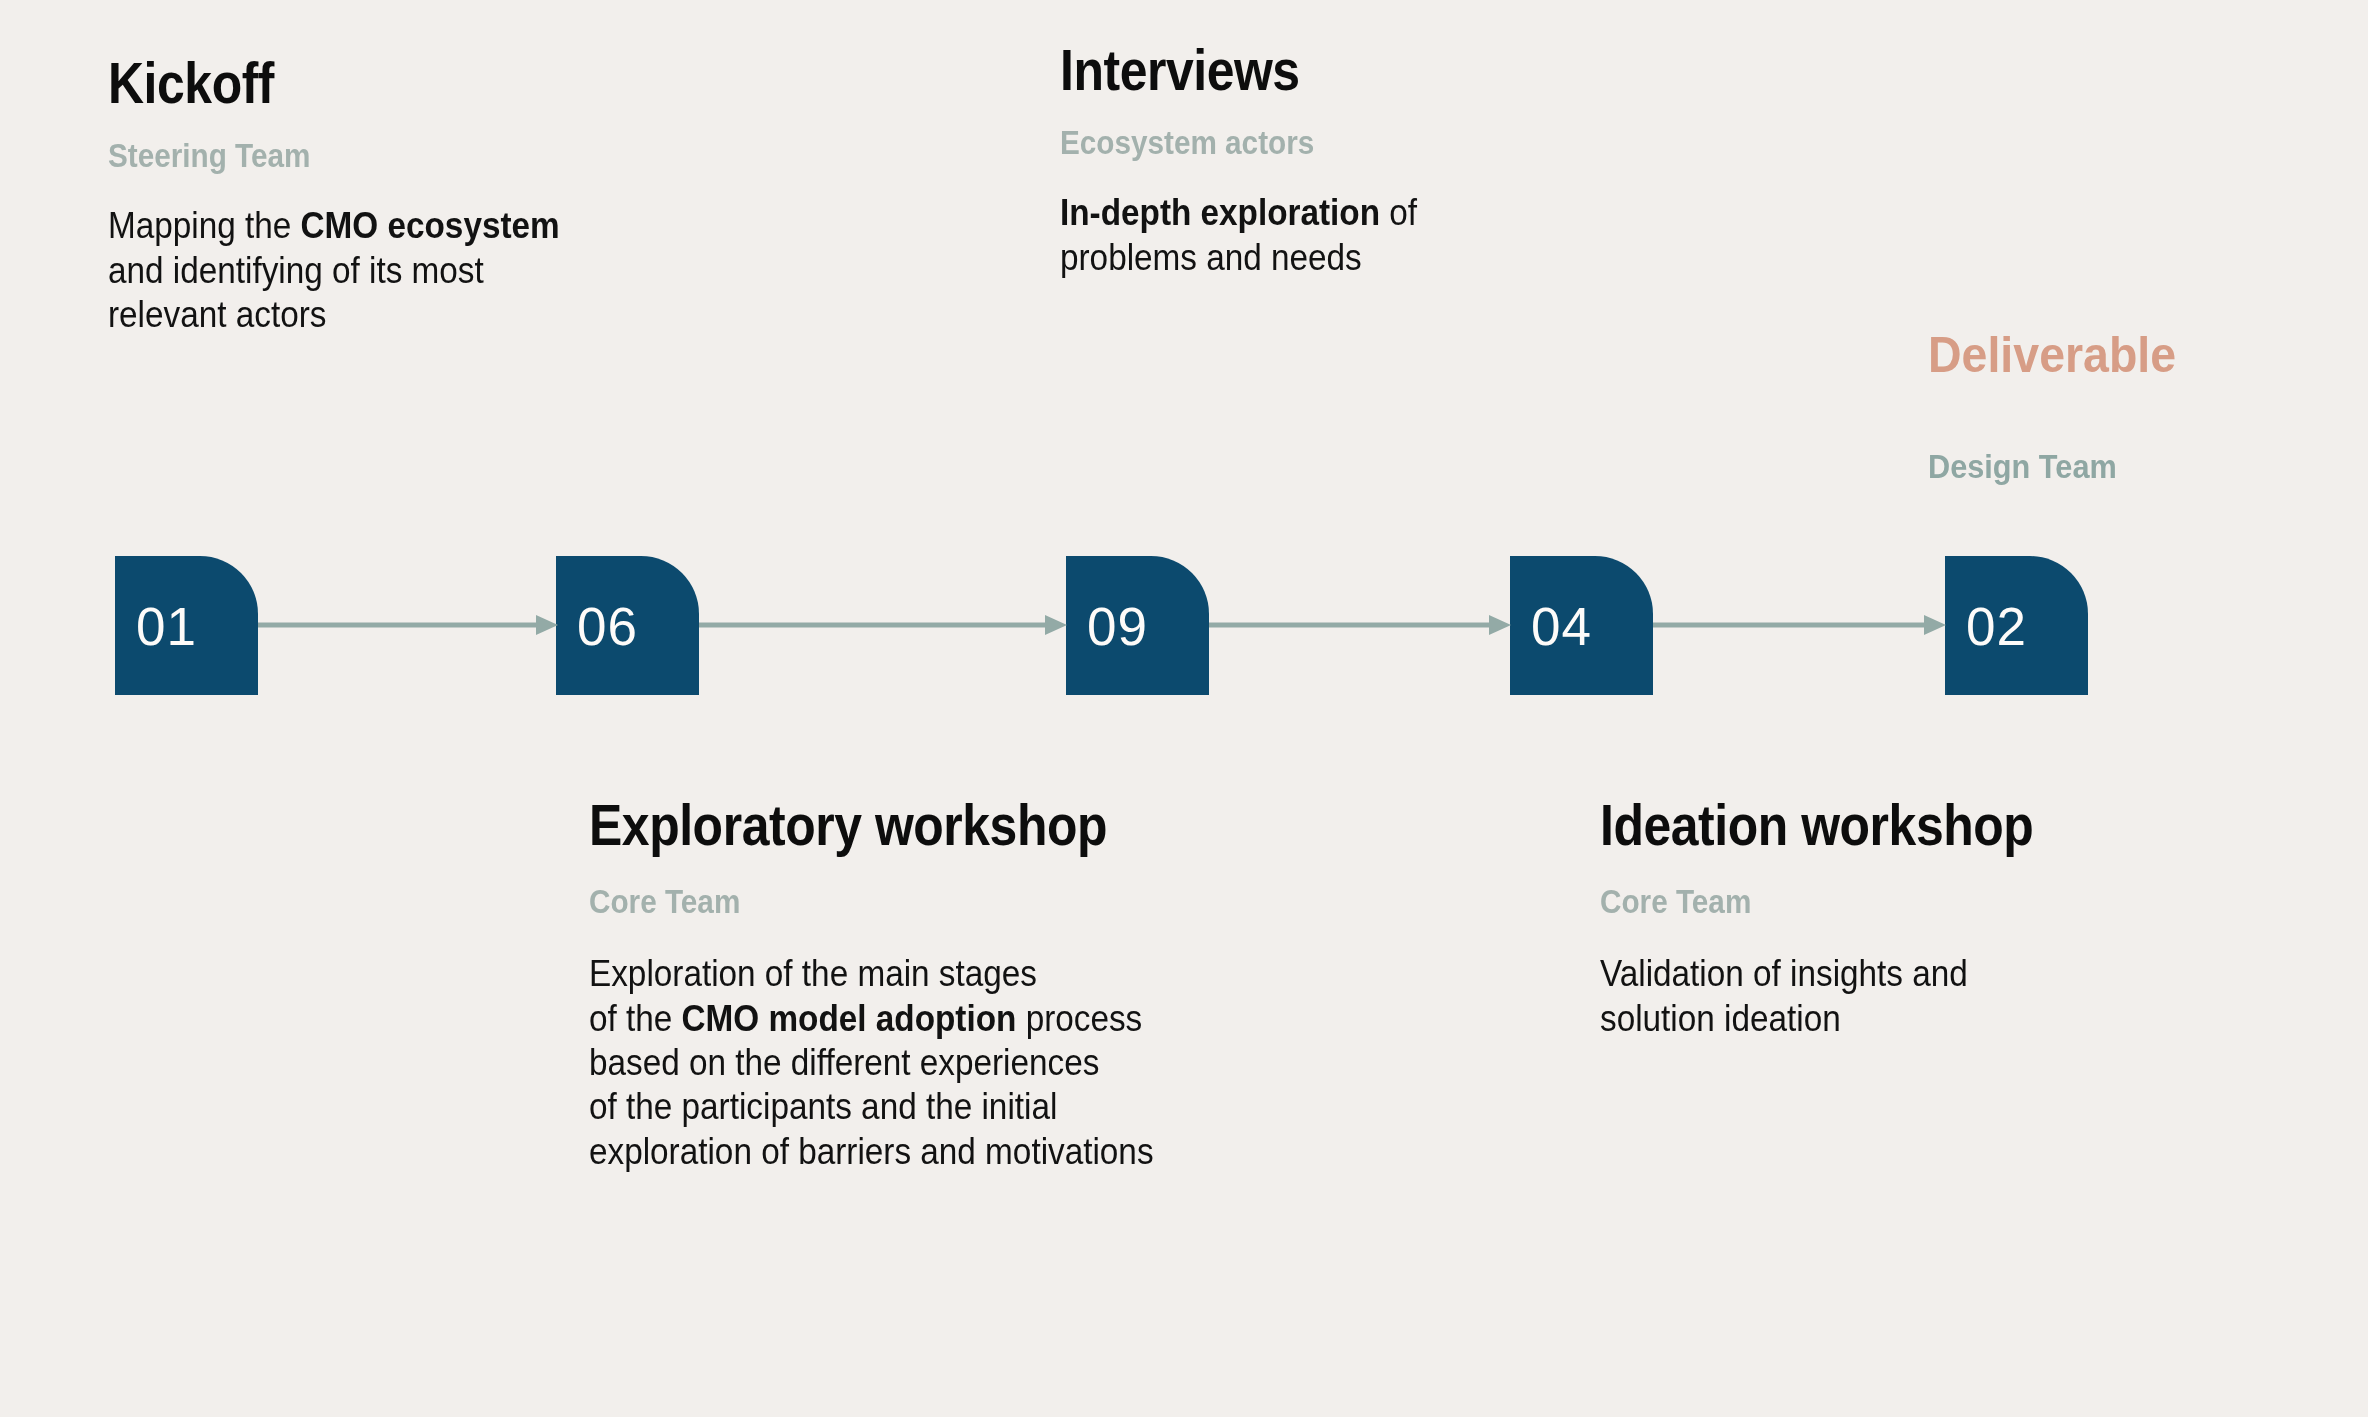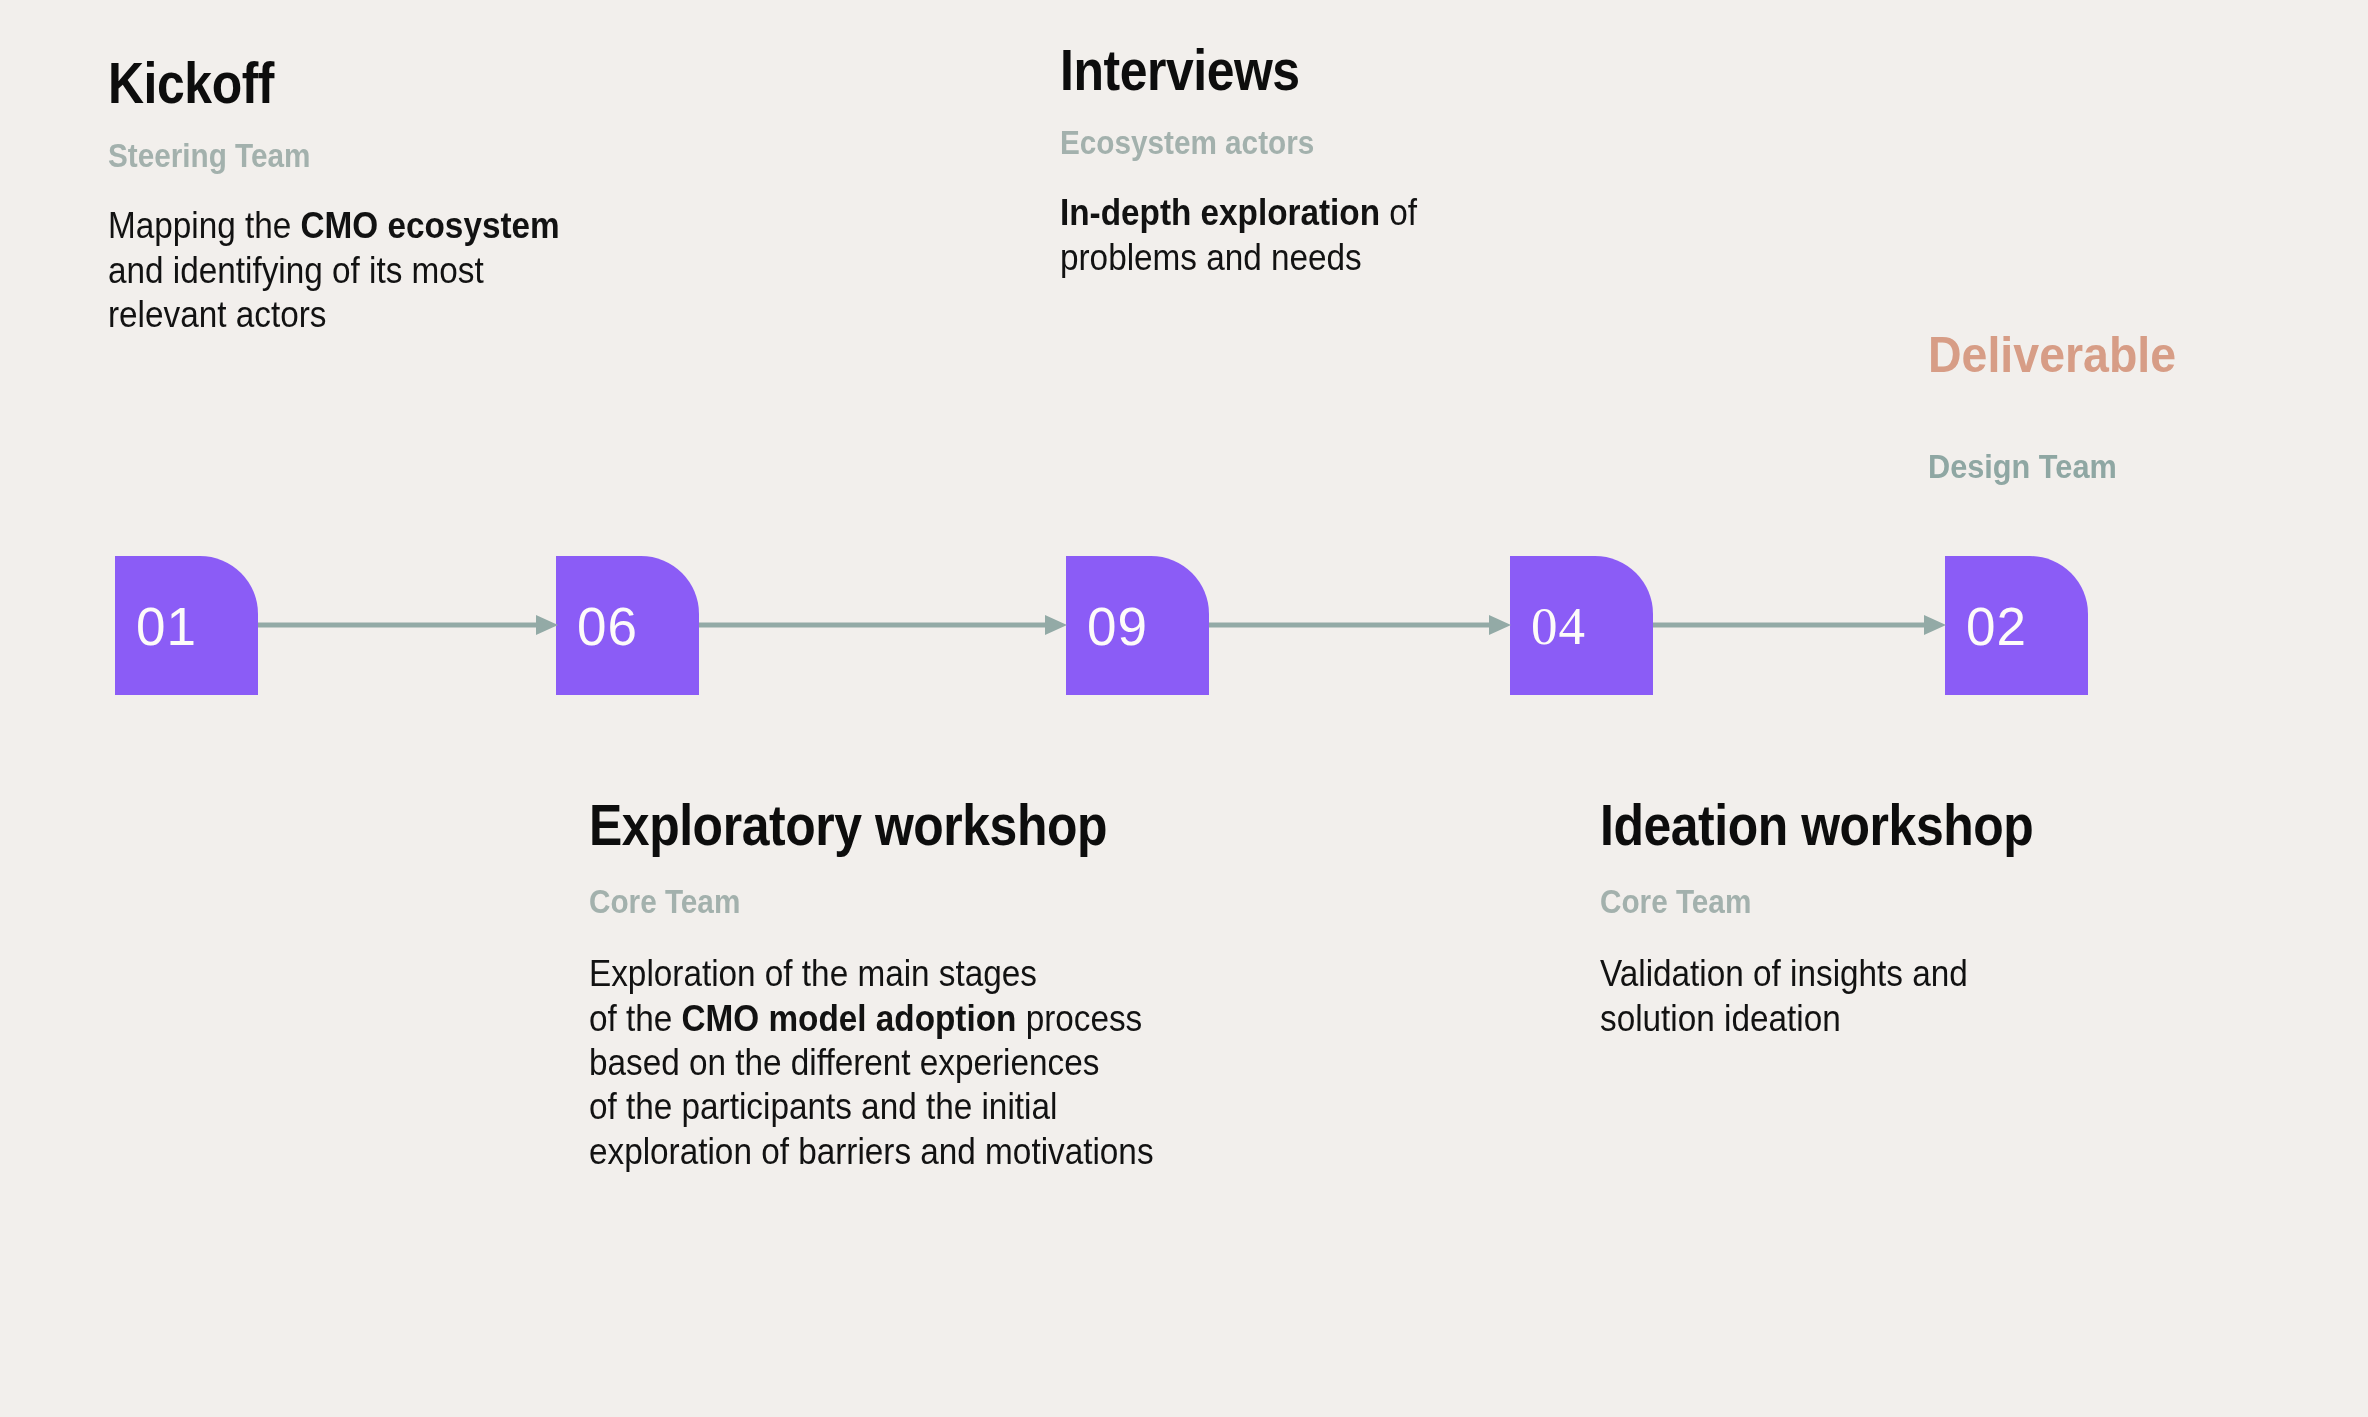--- a/index.html
+++ b/index.html
@@ -83,21 +83,21 @@
     line-height: 1;
     transform: scaleX(0.93);
     transform-origin: left center;
   }
 
   
   .step {
     position: absolute;
     width: 143px;
     height: 139px;
-    background: #8b5cf6;
+    background: #0c4a6e;
     border-top-right-radius: 58px;
     box-sizing: border-box;
   }
   .step-num {
     position: absolute;
     left: 21px;
     top: 50%;
     transform: translateY(-50%);
     font-size: 53px;
     font-weight: 400;
@@ -144,21 +144,21 @@
   </div>
 
   <div class="step" style="left:556px; top:556px;">
     <span class="step-num">06</span>
   </div>
 
   <div class="step" style="left:1066px; top:556px;">
     <span class="step-num">09</span>
   </div>
 
-  <div class="step" style="left:1510px; top:556px;font-family:Liberation Serif, serif;">
+  <div class="step" style="left:1510px; top:556px;">
     <span class="step-num">04</span>
   </div>
 
   <div class="step" style="left:1945px; top:556px;">
     <span class="step-num">02</span>
   </div>
 
   <svg class="connector" style="left:258px; top:613px;" width="300" height="24" viewBox="0 0 300 24">
     <line x1="0" y1="12" x2="280" y2="12" stroke="#93aaa6" stroke-width="5"></line>
     <polygon points="278,2 300,12 278,22" fill="#93aaa6"></polygon>

